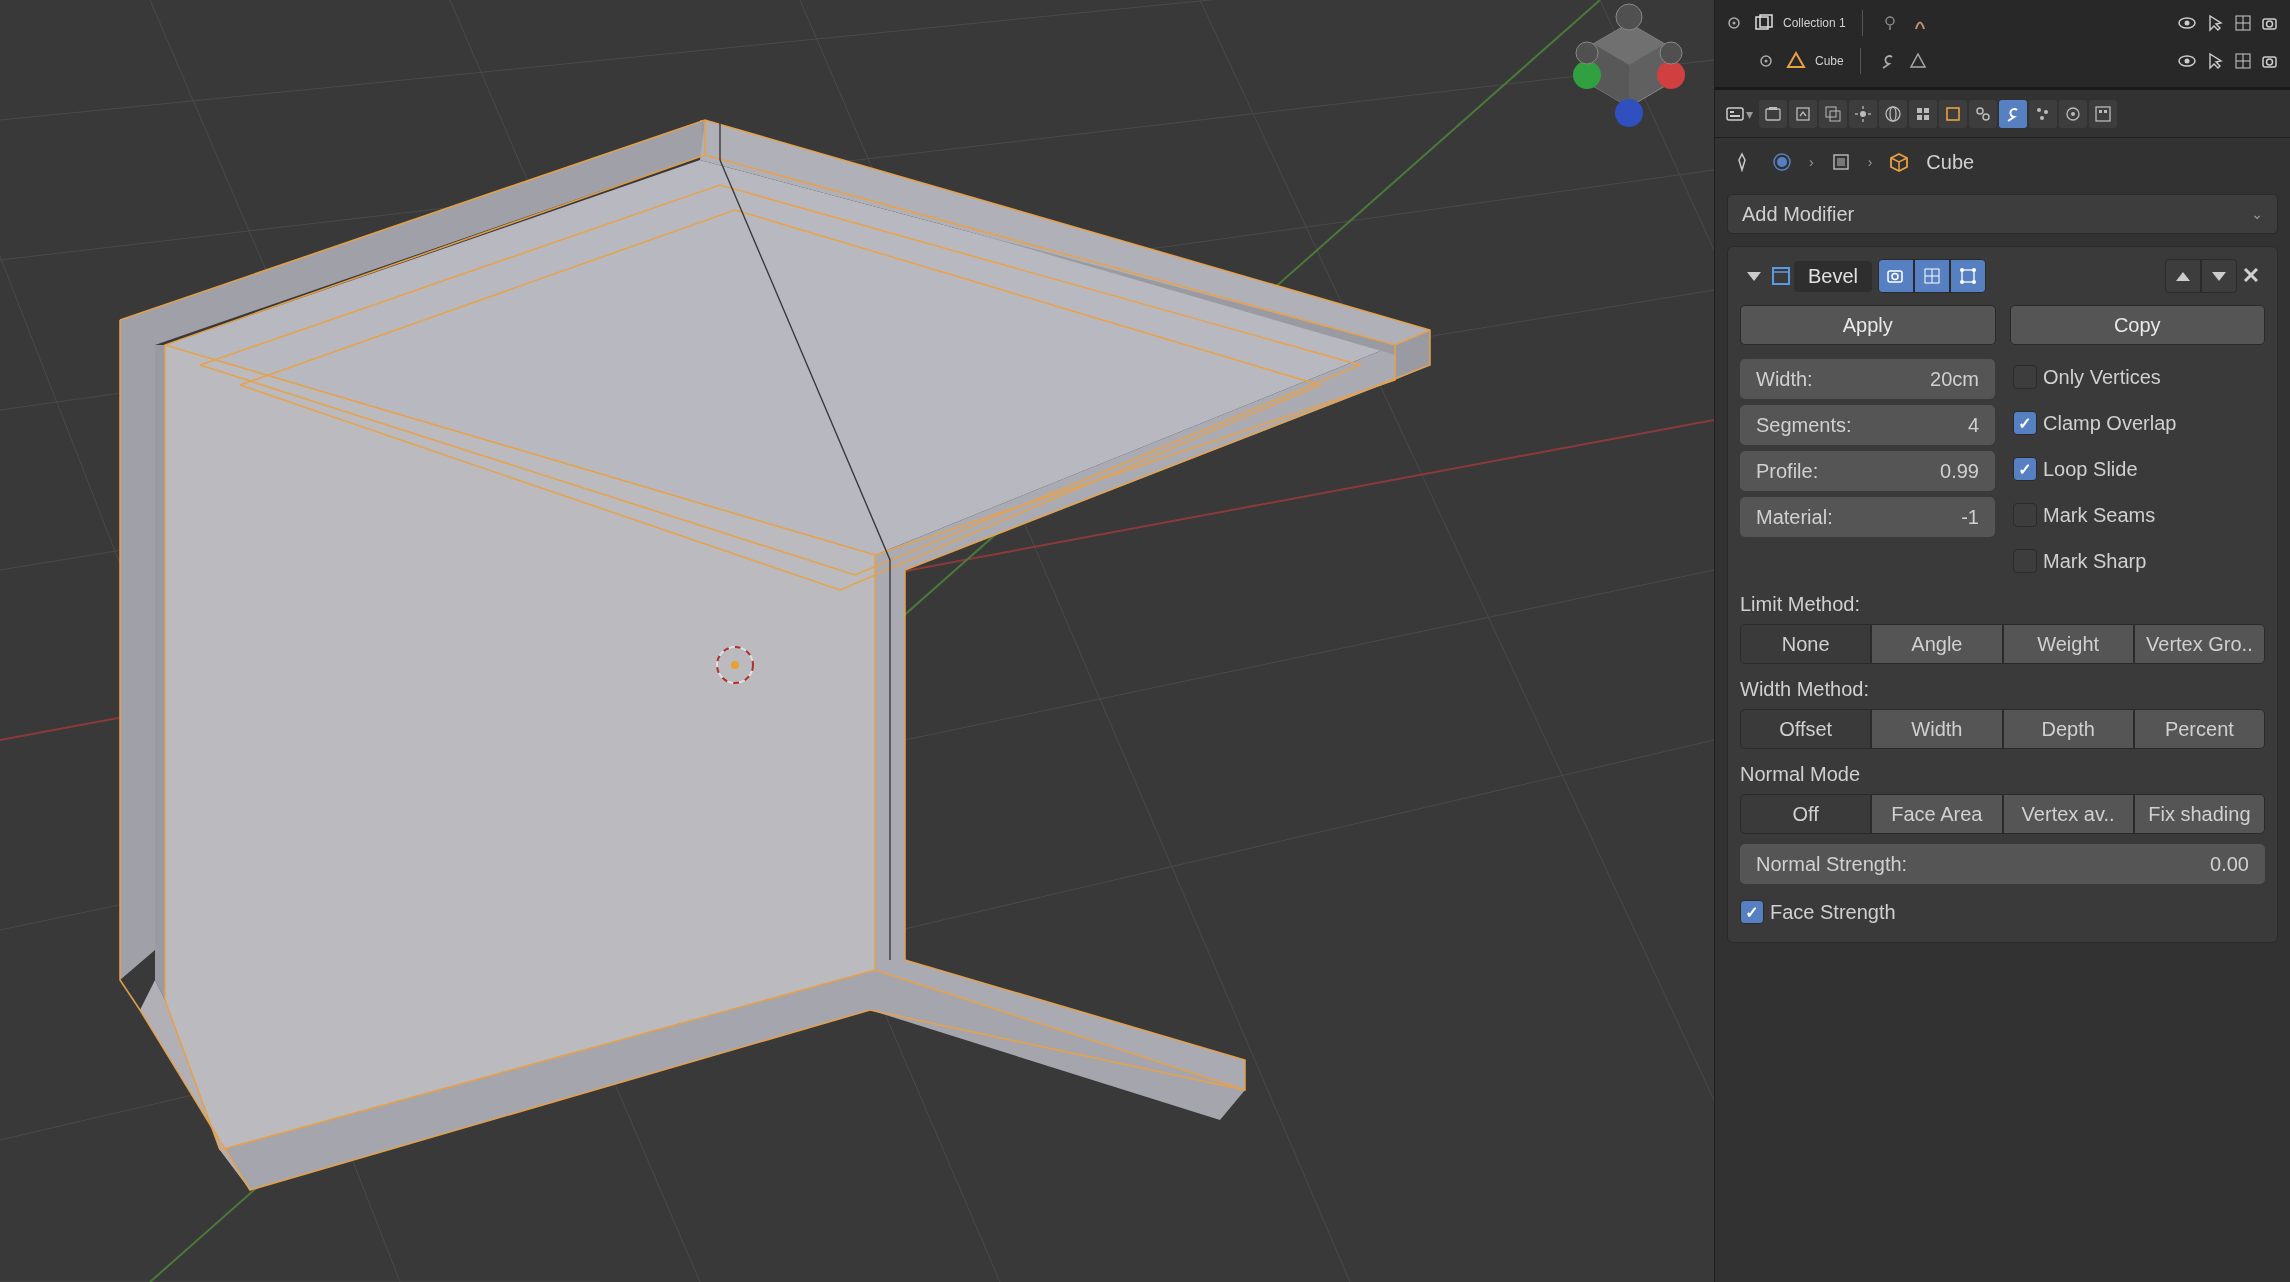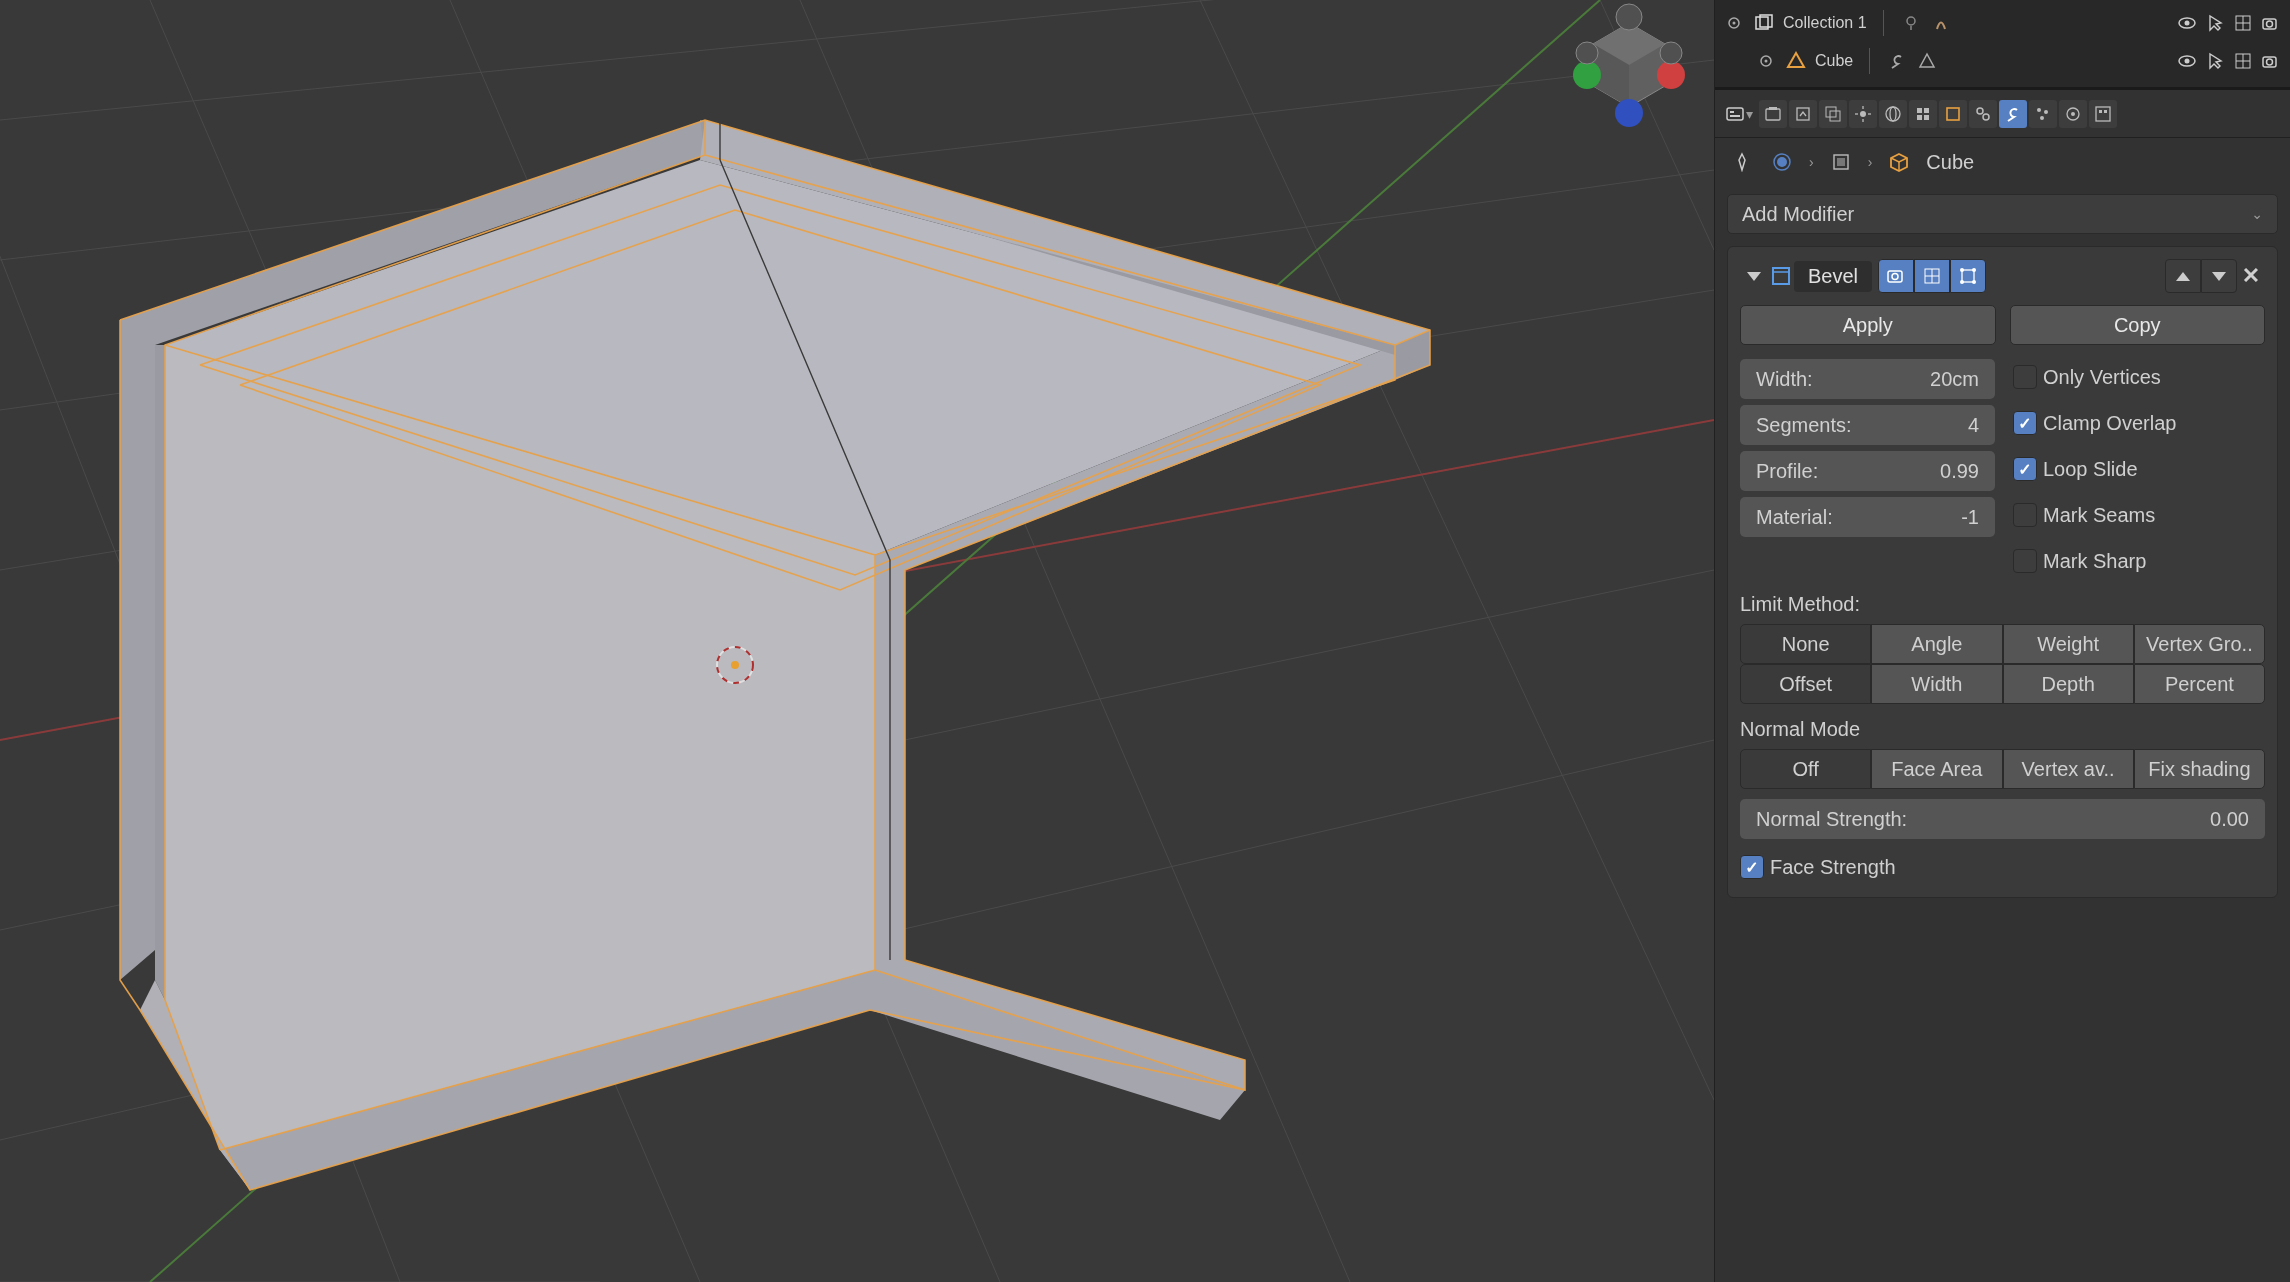--- a/index.html
+++ b/index.html
@@ -2,21 +2,21 @@
 <html><head>
 <meta charset="utf-8">
 <style>
 * { margin: 0; padding: 0; box-sizing: border-box; font-family: -apple-system, BlinkMacSystemFont, "Segoe UI", sans-serif; }
 body { width: 2290px; height: 1282px; background: #393939; overflow: hidden; display: flex; }
 .viewport { flex: 1; position: relative; background: #393939; }
 .viewport svg { position: absolute; top: 0; left: 0; }
 .nav-gizmo { position: absolute; top: 0; right: 20px; width: 130px; height: 130px; }
 .side-panel { width: 576px; background: #323232; display: flex; flex-direction: column; border-left: 1px solid #202020; }
 .outliner { height: 90px; background: #282828; border-bottom: 3px solid #1a1a1a; padding: 4px 8px; }
-.outliner-row { display: flex; align-items: center; height: 38px; gap: 8px; color: #d0d0d0; font-size: 16px; }
+.outliner-row { display: flex; align-items: center; height: 38px; gap: 8px; color: #d0d0d0; font-size: 12px; }
 .outliner-row.child { padding-left: 32px; }
 .outliner-icons-right { margin-left: auto; display: flex; gap: 6px; align-items: center; }
 .icon-small { width: 22px; height: 22px; display: inline-flex; align-items: center; justify-content: center; }
 .props-header { height: 48px; background: #323232; border-bottom: 1px solid #202020; display: flex; align-items: center; padding: 0 10px; gap: 6px; }
 .props-tabs { display: flex; gap: 2px; }
 .props-tab { width: 28px; height: 28px; background: #3d3d3d; border-radius: 3px; display: flex; align-items: center; justify-content: center; }
 .props-tab.active { background: #5680c2; }
 .breadcrumb { height: 48px; display: flex; align-items: center; padding: 0 14px; gap: 14px; color: #d0d0d0; font-size: 20px; }
 .bc-icon { width: 26px; height: 26px; display: flex; align-items: center; justify-content: center; }
 .controls { padding: 8px 12px; }
@@ -475,20 +475,21 @@
       </div>
 
       <div class="section-label">Limit Method:</div>
       <div class="seg-group">
         <div class="seg-btn active">None</div>
         <div class="seg-btn">Angle</div>
         <div class="seg-btn">Weight</div>
         <div class="seg-btn">Vertex Gro..</div>
       </div>
 
+      <div class="section-label">Width Method:</div>
       <div class="seg-group">
         <div class="seg-btn active">Offset</div>
         <div class="seg-btn">Width</div>
         <div class="seg-btn">Depth</div>
         <div class="seg-btn">Percent</div>
       </div>
 
       <div class="section-label">Normal Mode</div>
       <div class="seg-group">
         <div class="seg-btn active">Off</div>

